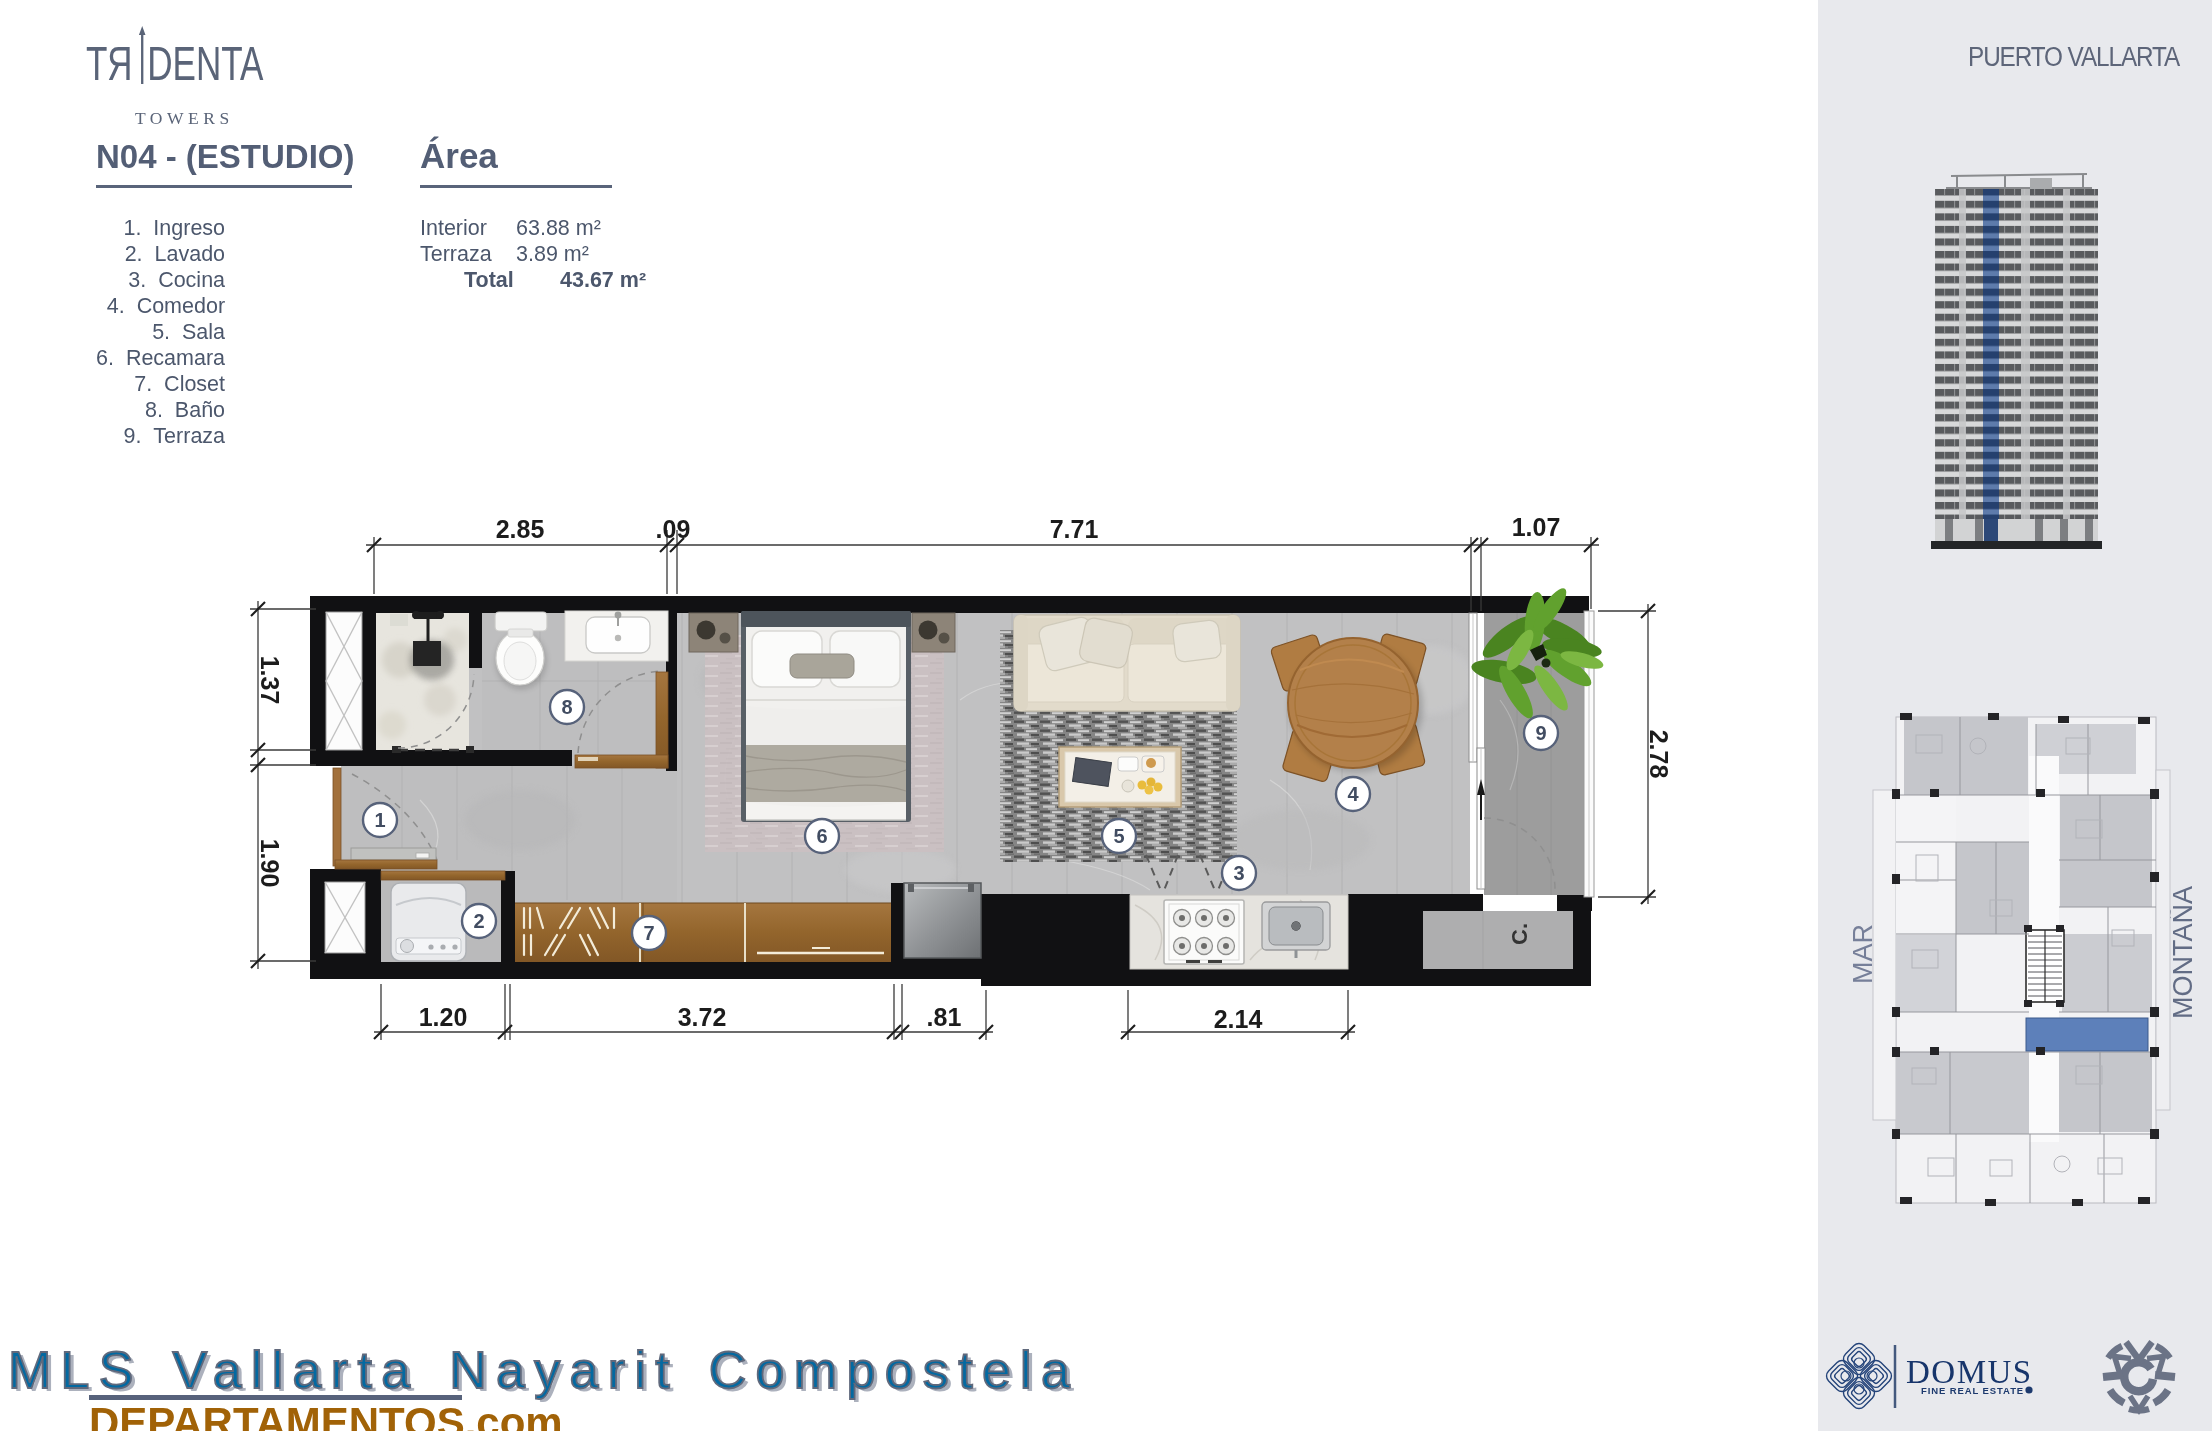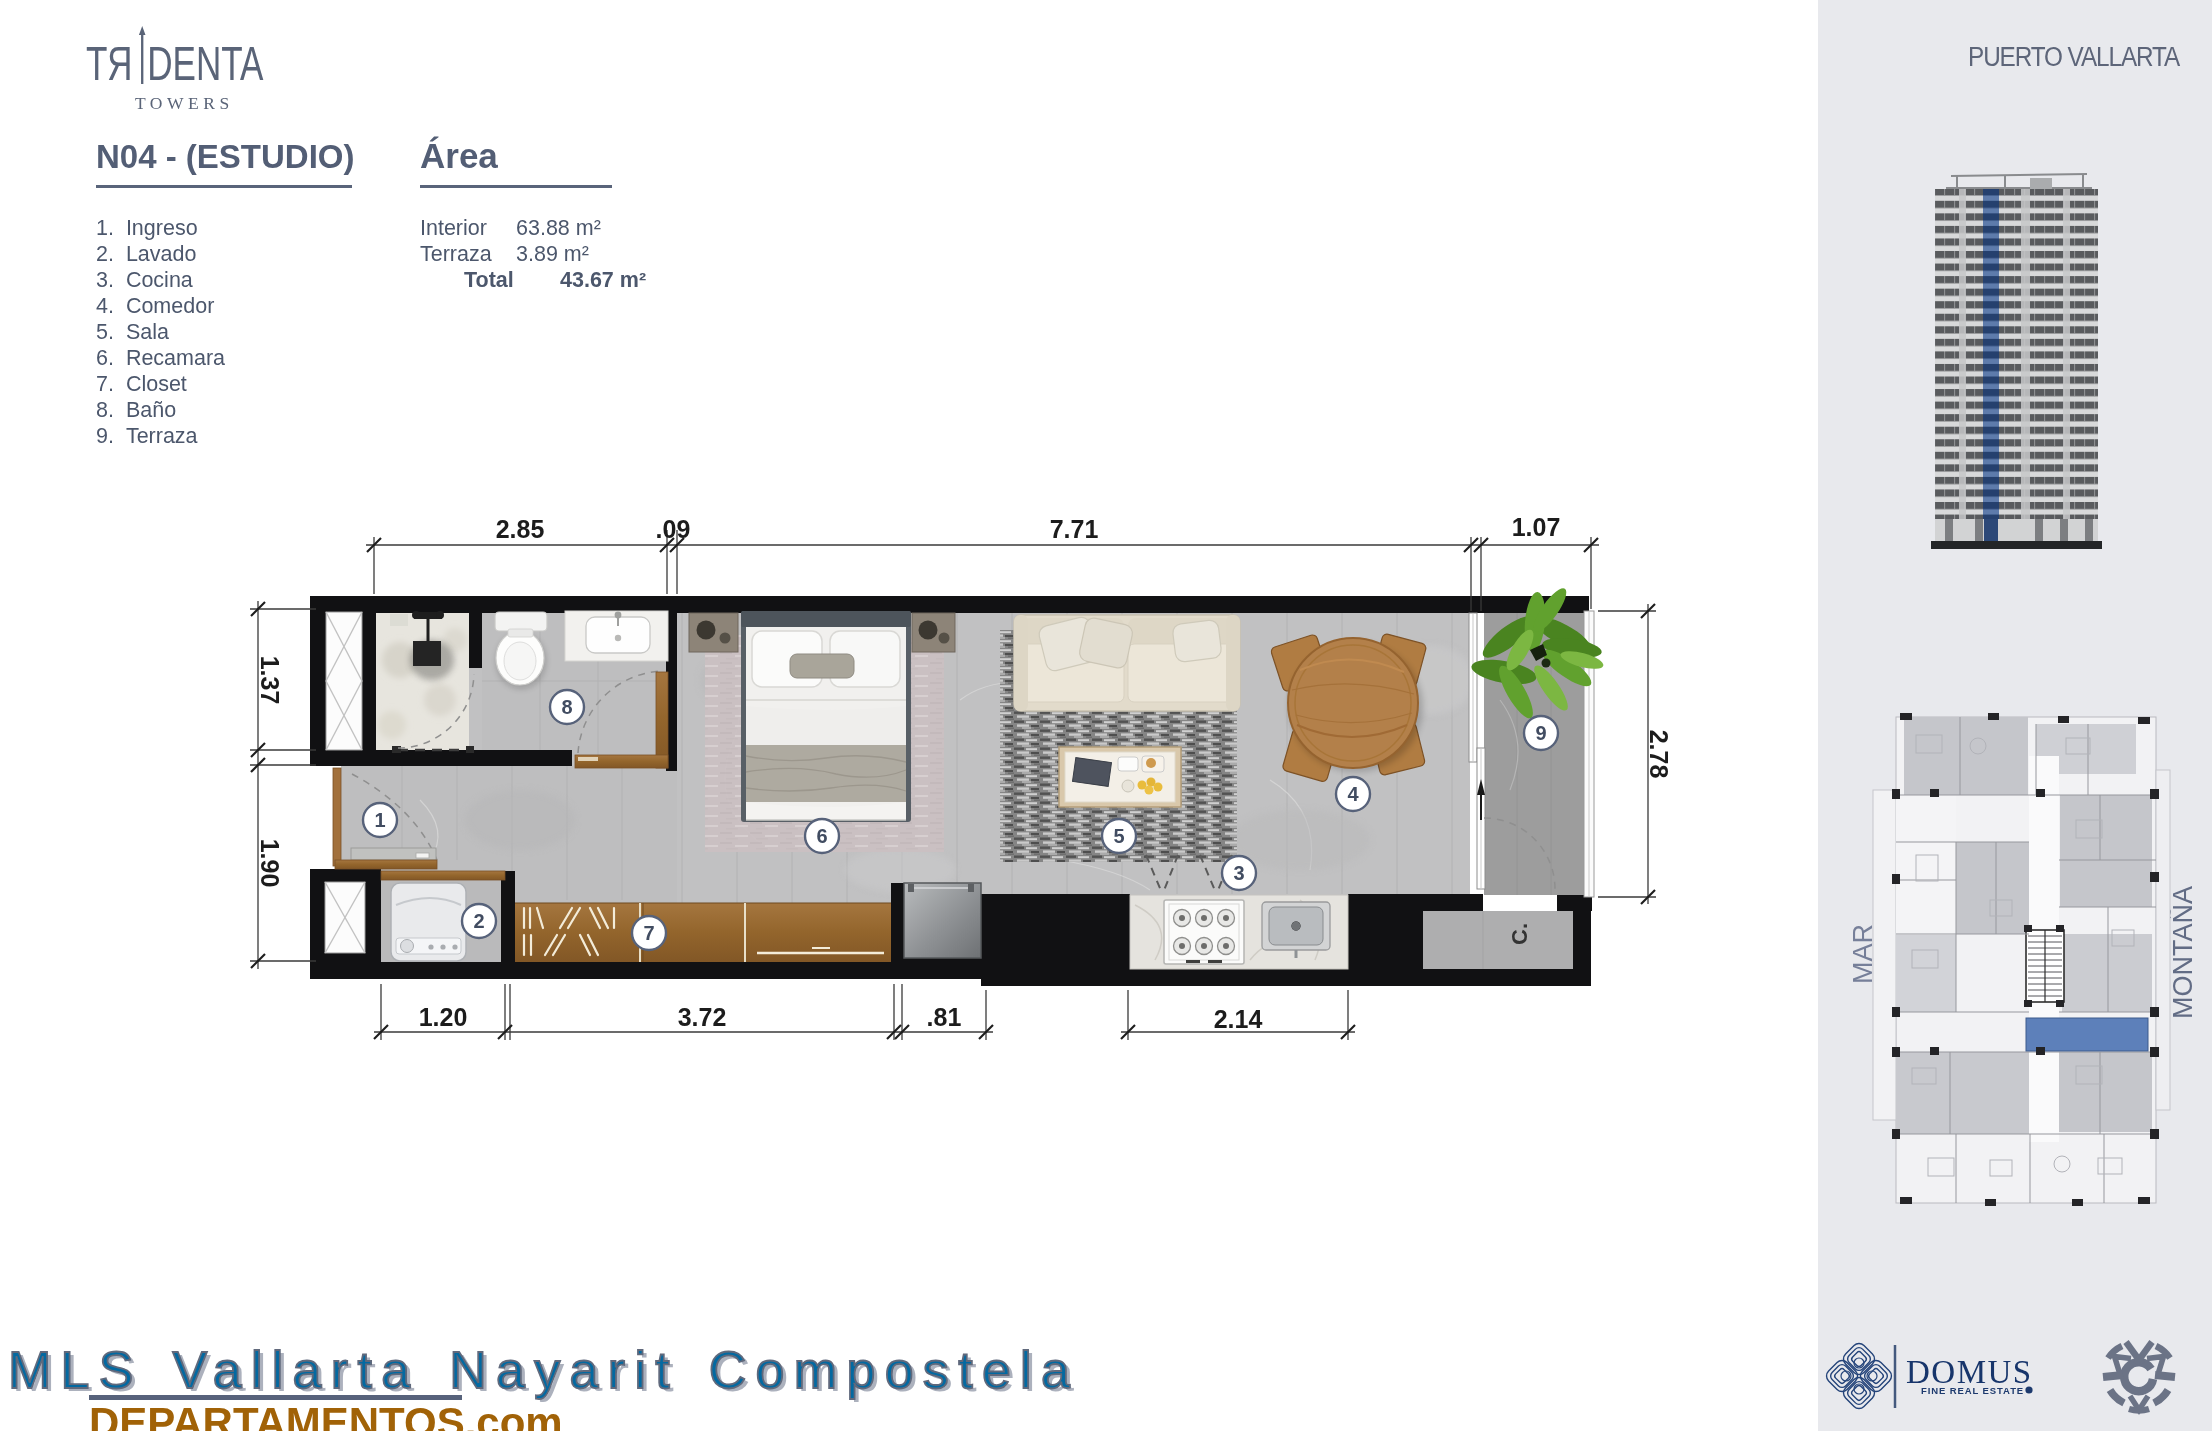--- a/index.html
+++ b/index.html
@@ -11,32 +11,32 @@
 <body>
 
 <div class="abs" style="left:1818px;top:0;width:394px;height:1431px;background:#e8e9ed;"></div>
 
 <div class="abs" style="left:86px;top:40px;width:400px;height:70px;color:#5a6478;">
   <div style="font-size:48px;font-weight:normal;letter-spacing:0px;line-height:1;white-space:nowrap;transform:scaleX(0.73);transform-origin:0 0;">
     <span style="display:inline-block;">T</span><span style="display:inline-block;transform:scaleX(-1);">R</span><span style="display:inline-block;position:relative;width:20px;height:10px;"><svg width="20" height="58" viewBox="0 0 20 58" style="position:absolute;left:3px;top:-44px;">
           <path d="M10 0 L14.5 9 L11.6 9 L11.6 58 L8.4 58 L8.4 9 L5.5 9 Z" fill="#5a6478"></path>
         </svg></span><span style="display:inline-block;">DENTA</span>
   </div>
-  <div style="font-family:'Liberation Serif',serif;font-size:17.5px;letter-spacing:4.5px;margin:5px 0 0 49px;">TOWERS</div>
+  <div style="font-family:'Liberation Serif',serif;font-size:17.5px;letter-spacing:4.5px;margin:20px 0 0 49px;">TOWERS</div>
 </div>
 
 <div class="abs" style="left:96px;top:138px;font-size:33px;font-weight:bold;color:#535e75;text-align:right;">N04 - (ESTUDIO)</div>
 
 <div class="abs" style="left:96px;top:185px;width:256px;height:3px;background:#59647a;"></div>
 
 <div class="abs" style="left:420px;top:136px;font-size:35px;font-weight:bold;color:#535e75;">Área</div>
 
 <div class="abs" style="left:420px;top:185px;width:192px;height:3px;background:#59647a;"></div>
 
-<div class="abs" style="left:96px;top:215px;font-size:21.5px;color:#4c576c;line-height:26px;">
+<div class="abs" style="left:96px;top:215px;font-size:21.5px;color:#4c576c;line-height:26px;text-align:right;">
   <div>1.&nbsp;&nbsp;Ingreso</div>
   <div>2.&nbsp;&nbsp;Lavado</div>
   <div>3.&nbsp;&nbsp;Cocina</div>
   <div>4.&nbsp;&nbsp;Comedor</div>
   <div>5.&nbsp;&nbsp;Sala</div>
   <div>6.&nbsp;&nbsp;Recamara</div>
   <div>7.&nbsp;&nbsp;Closet</div>
   <div>8.&nbsp;&nbsp;Baño</div>
   <div>9.&nbsp;&nbsp;Terraza</div>
 </div>

